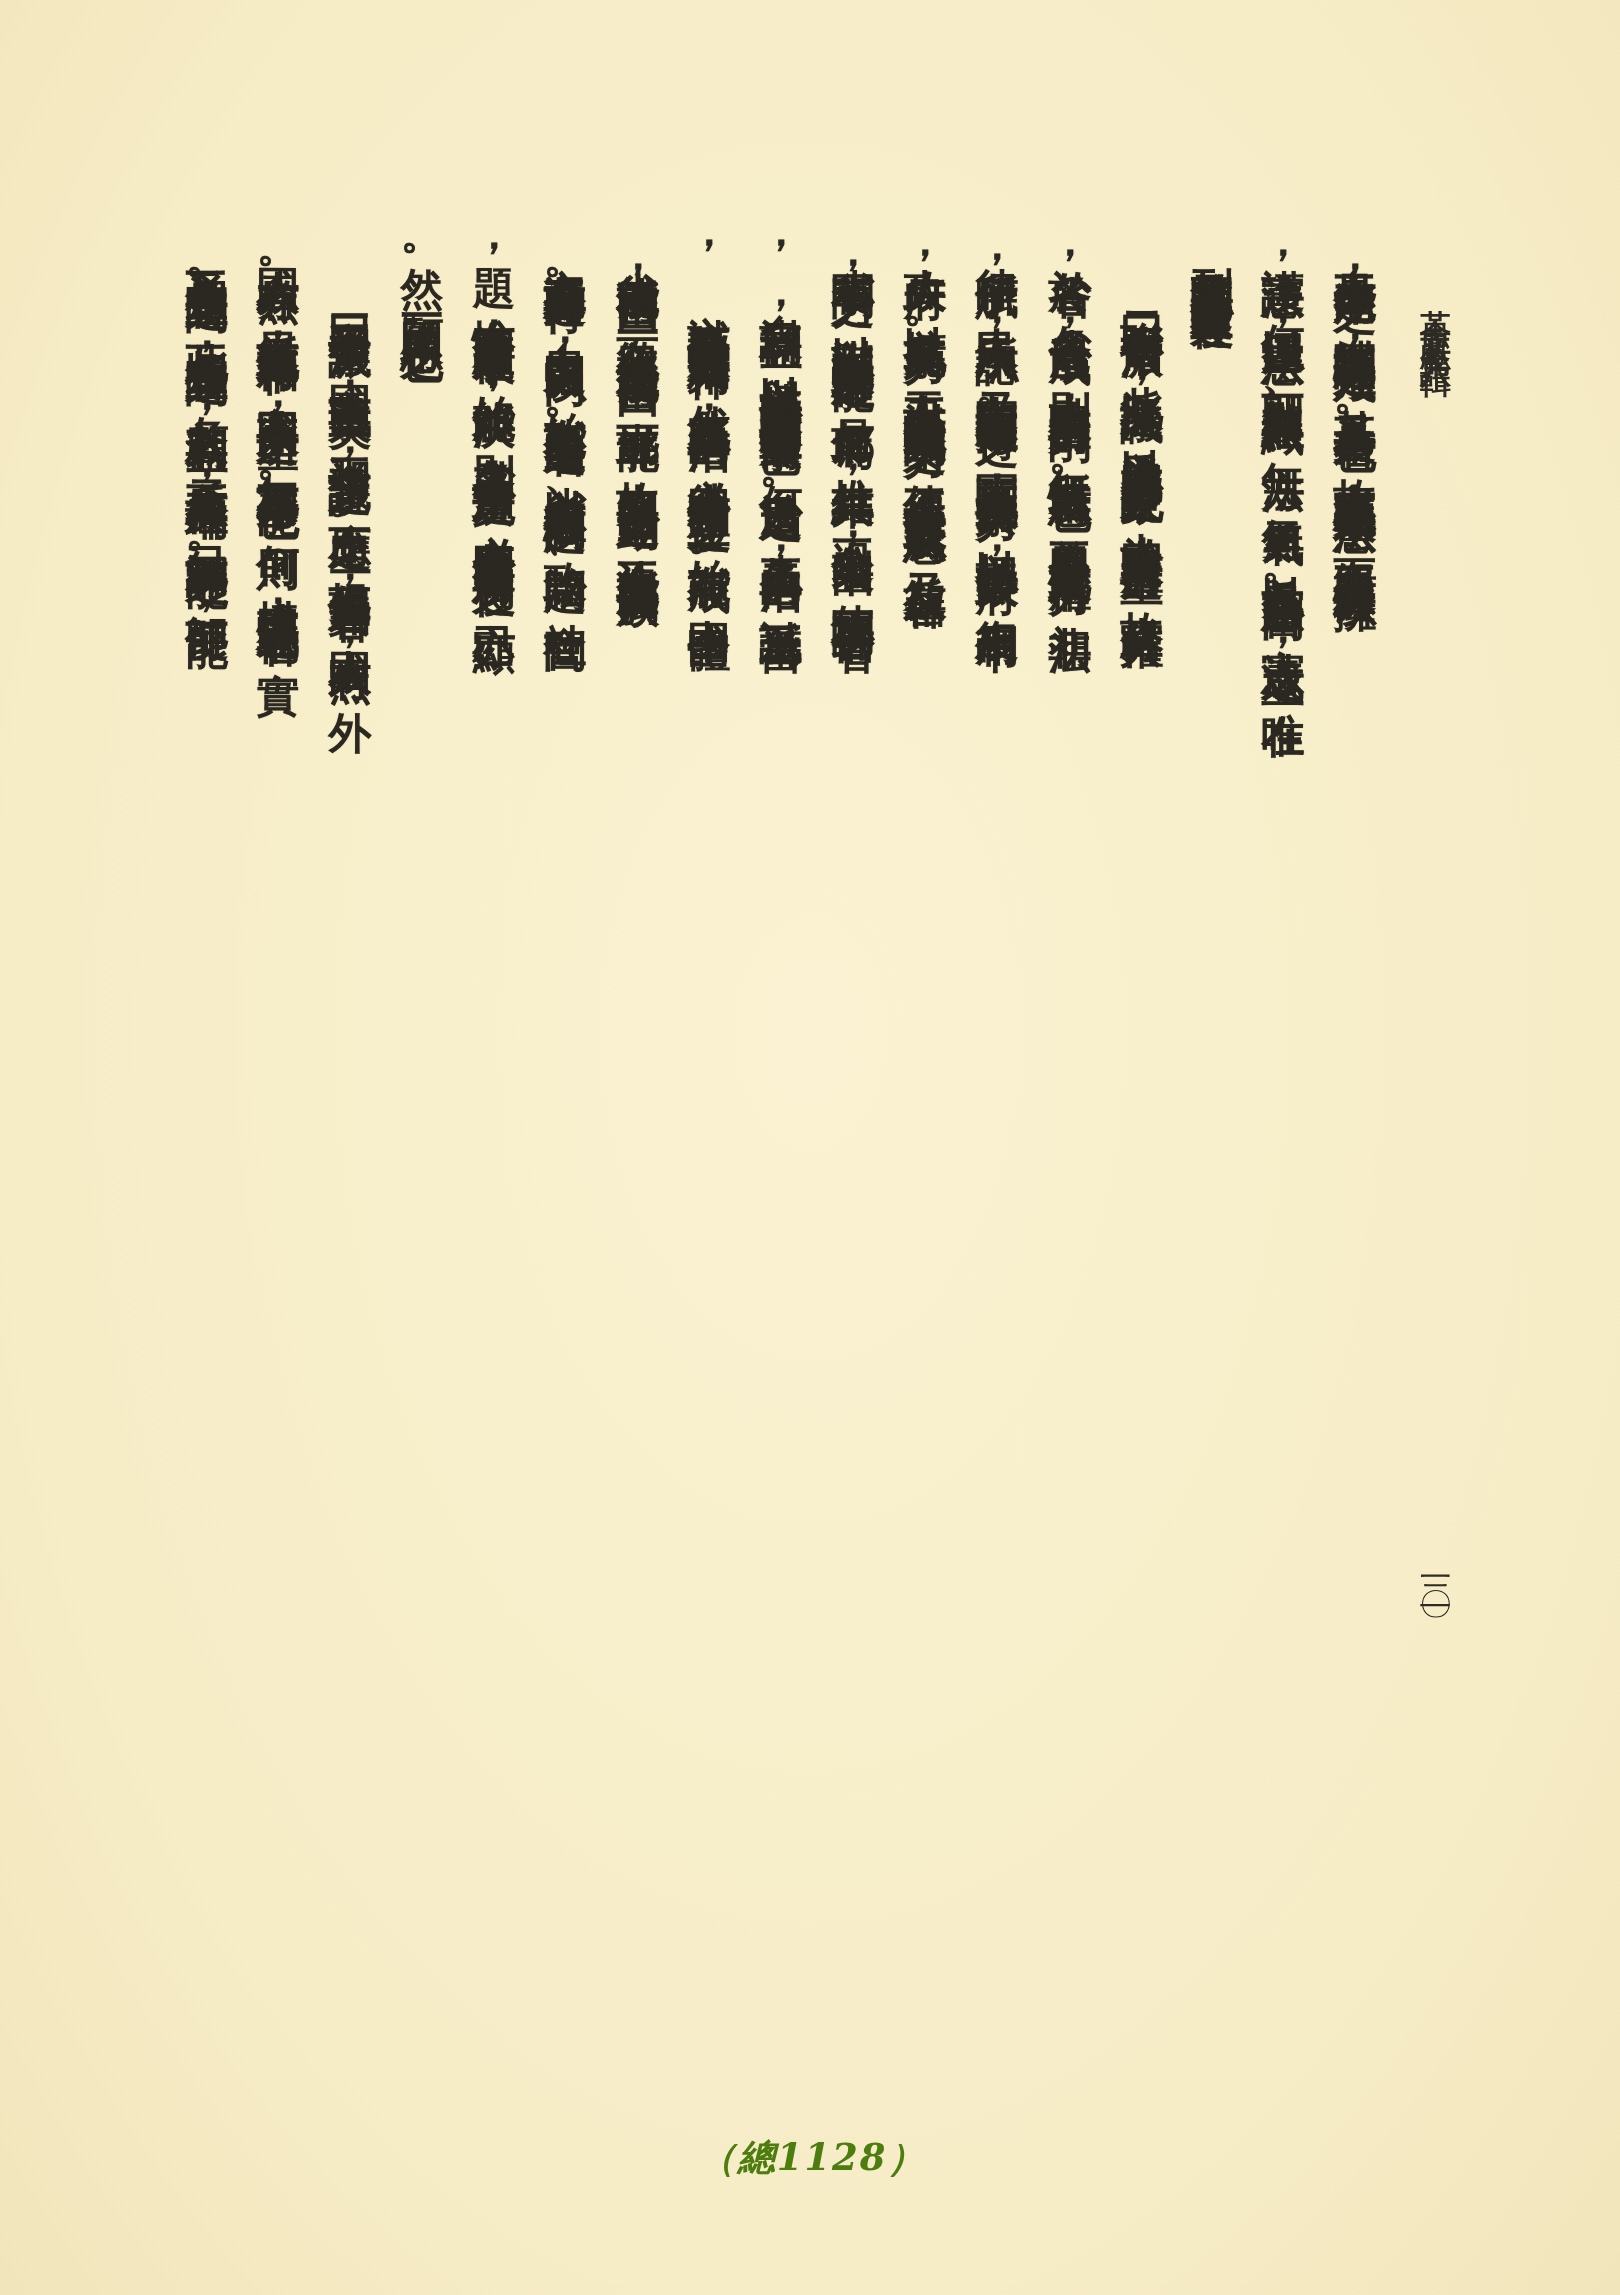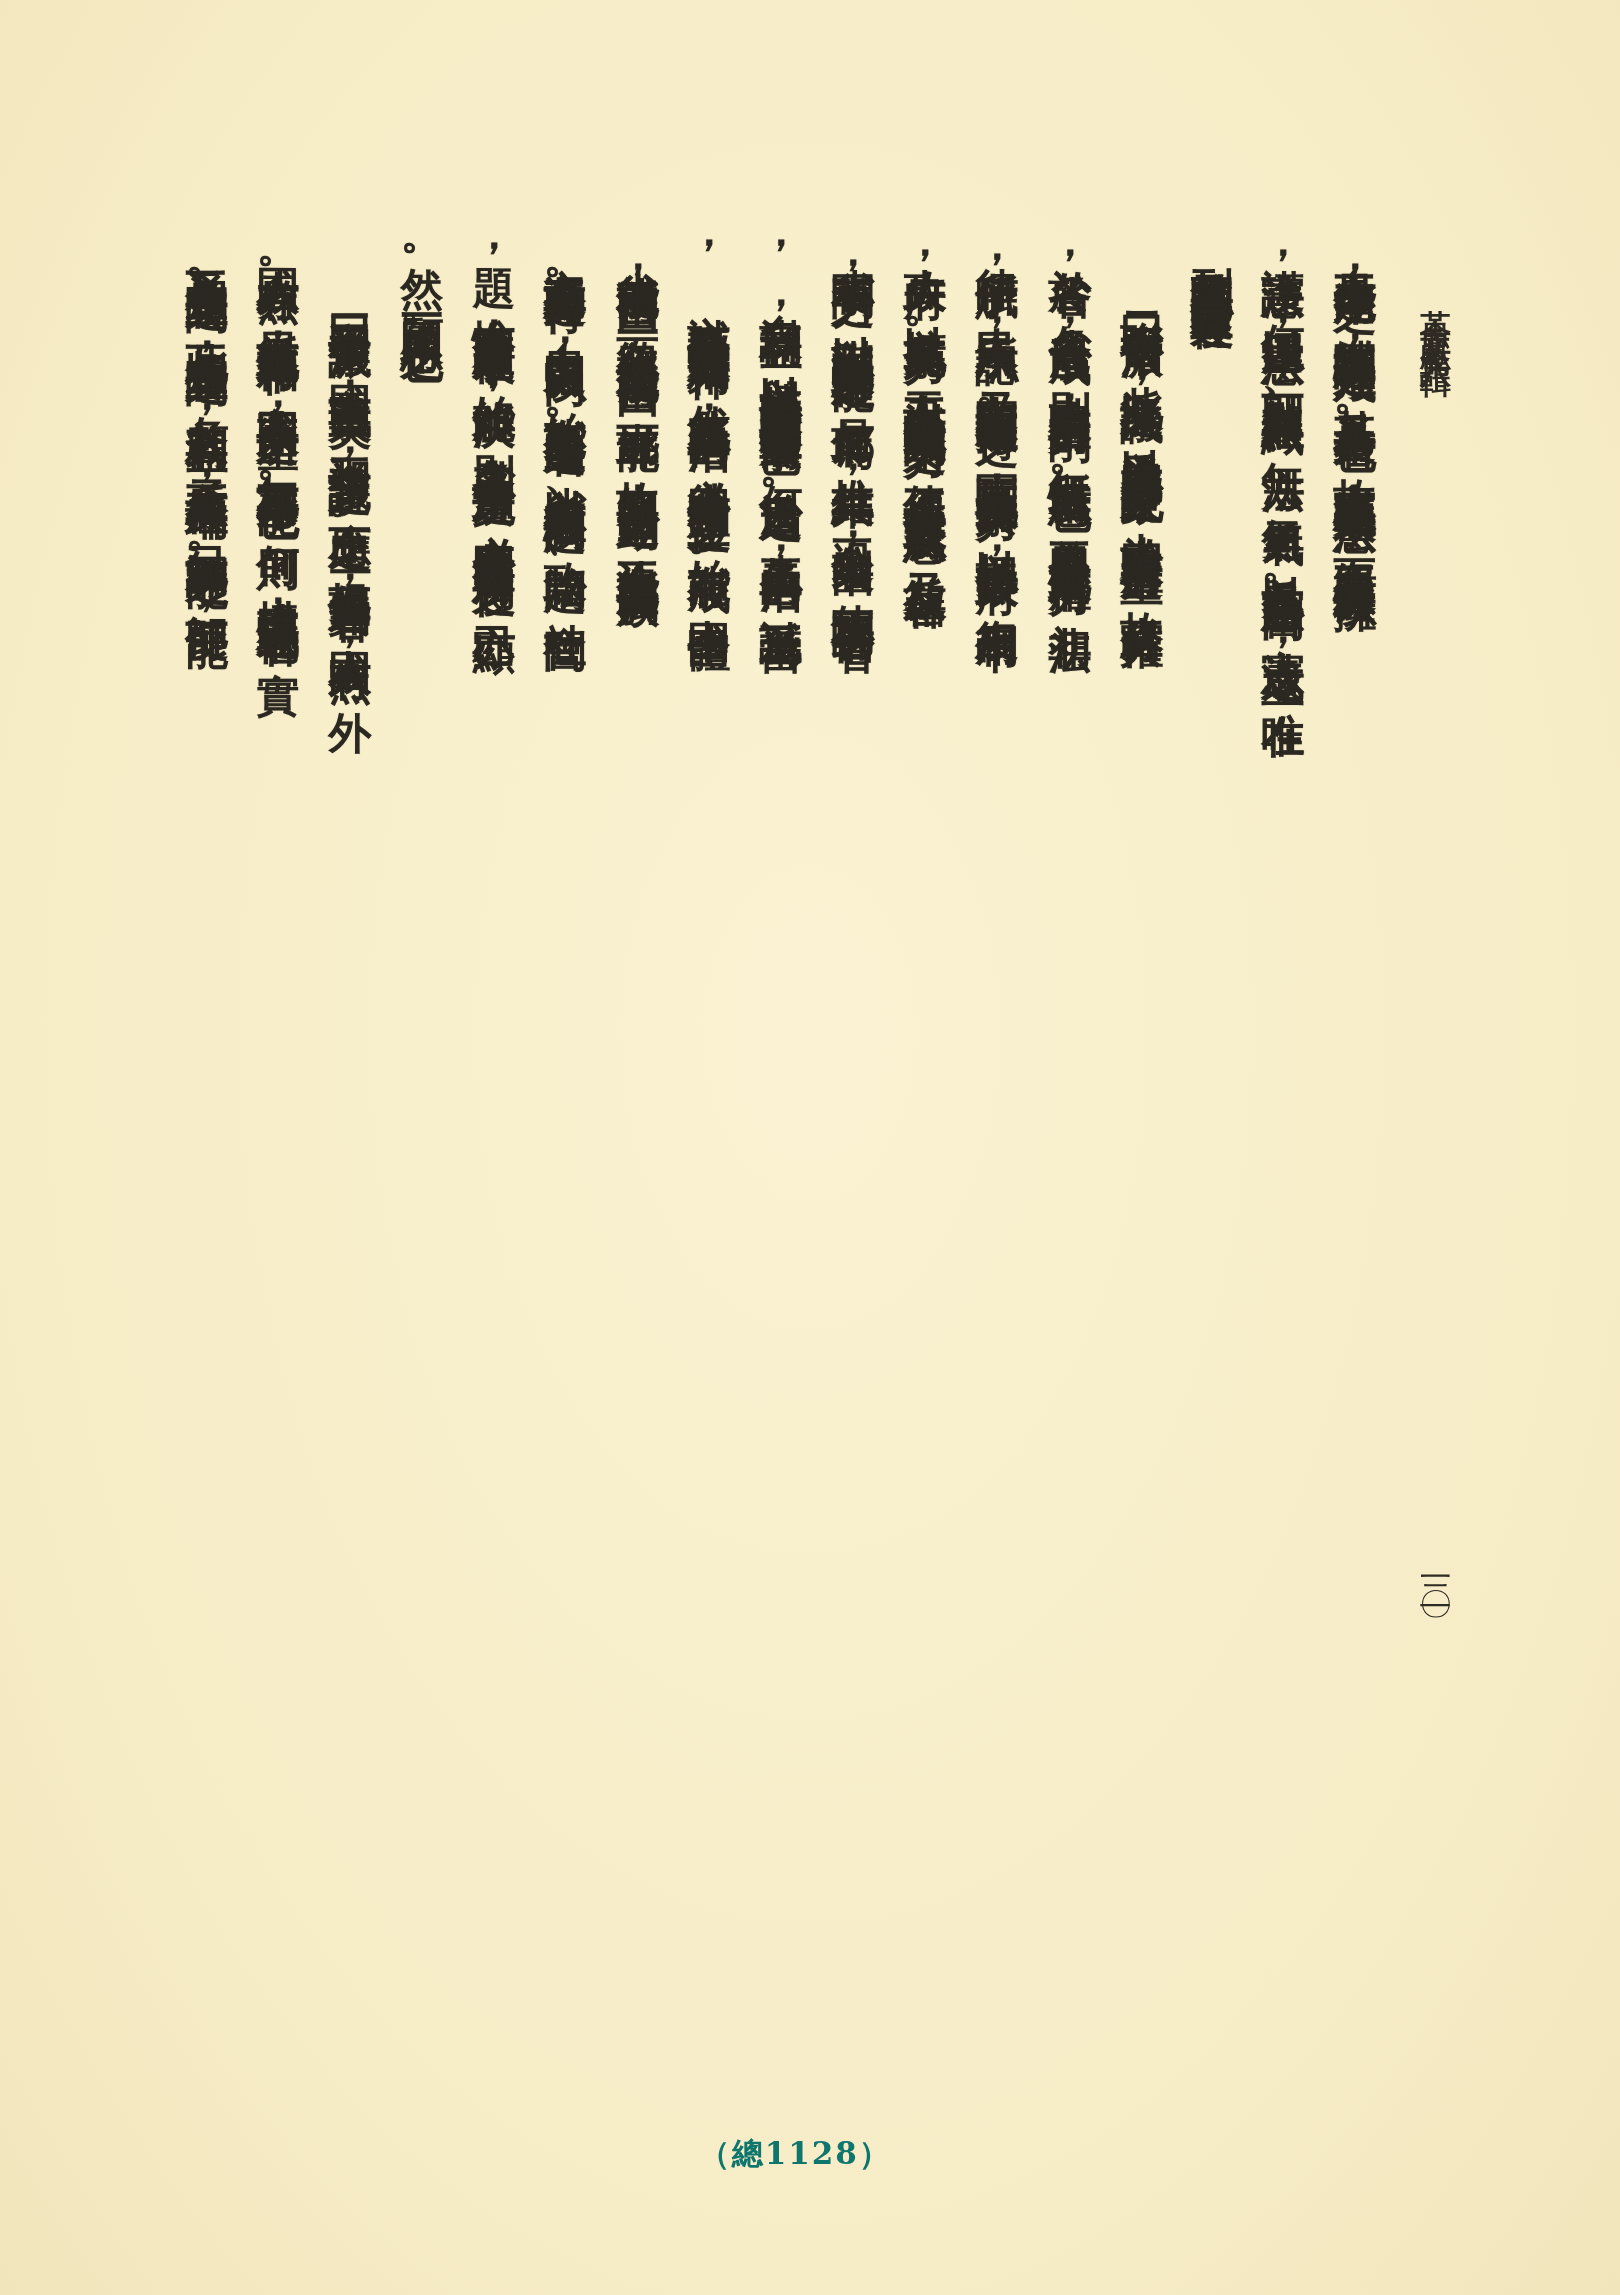--- a/index.html
+++ b/index.html
@@ -47,25 +47,26 @@
     writing-mode: vertical-rl;
     text-orientation: upright;
     font-size: 32px;
     line-height: 38px;
     letter-spacing: 1.9px;
     color: #2e2a24;
   }
   .footer {
     position: absolute;
     left: 699px; top: 2133px;
-    font-size: 31px;
+    font-size: 37px;
     font-weight: bold;
     letter-spacing: 1.9px;
-    color: #0f766e;
+    color: #4d7c0f;
     white-space: nowrap;
+    font-style: italic;
   }
 </style>
 </head>
 <body>
 
 <div class="page-bg"></div>
 
 <div class="header">革命文獻第八輯</div>
 <div class="pagenum">一二〇</div>
 

